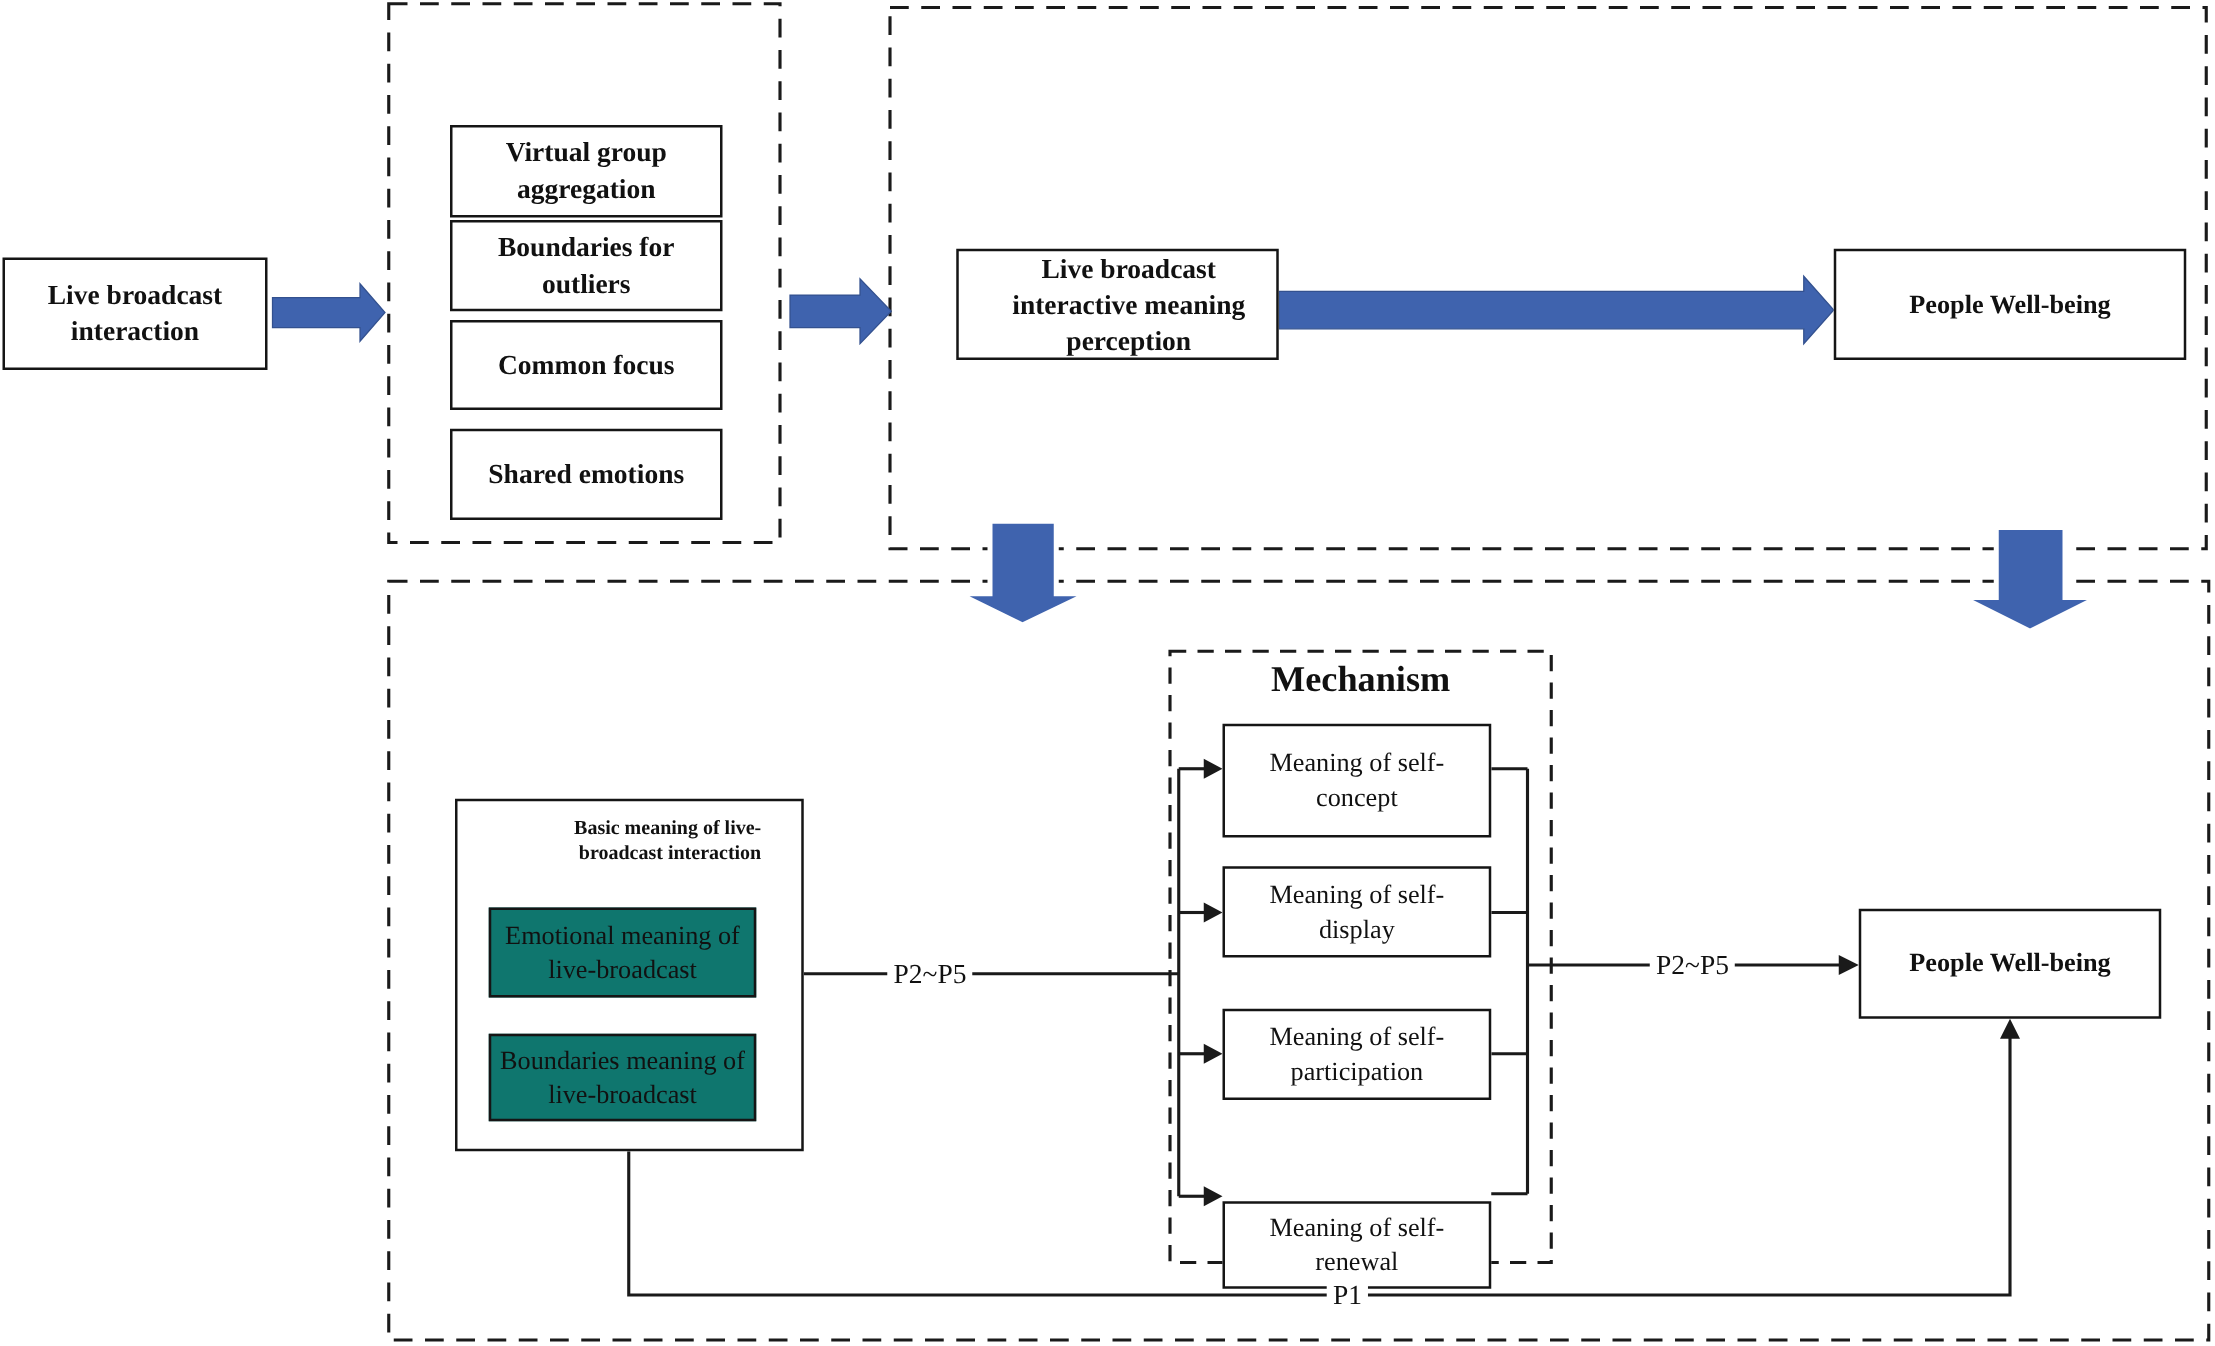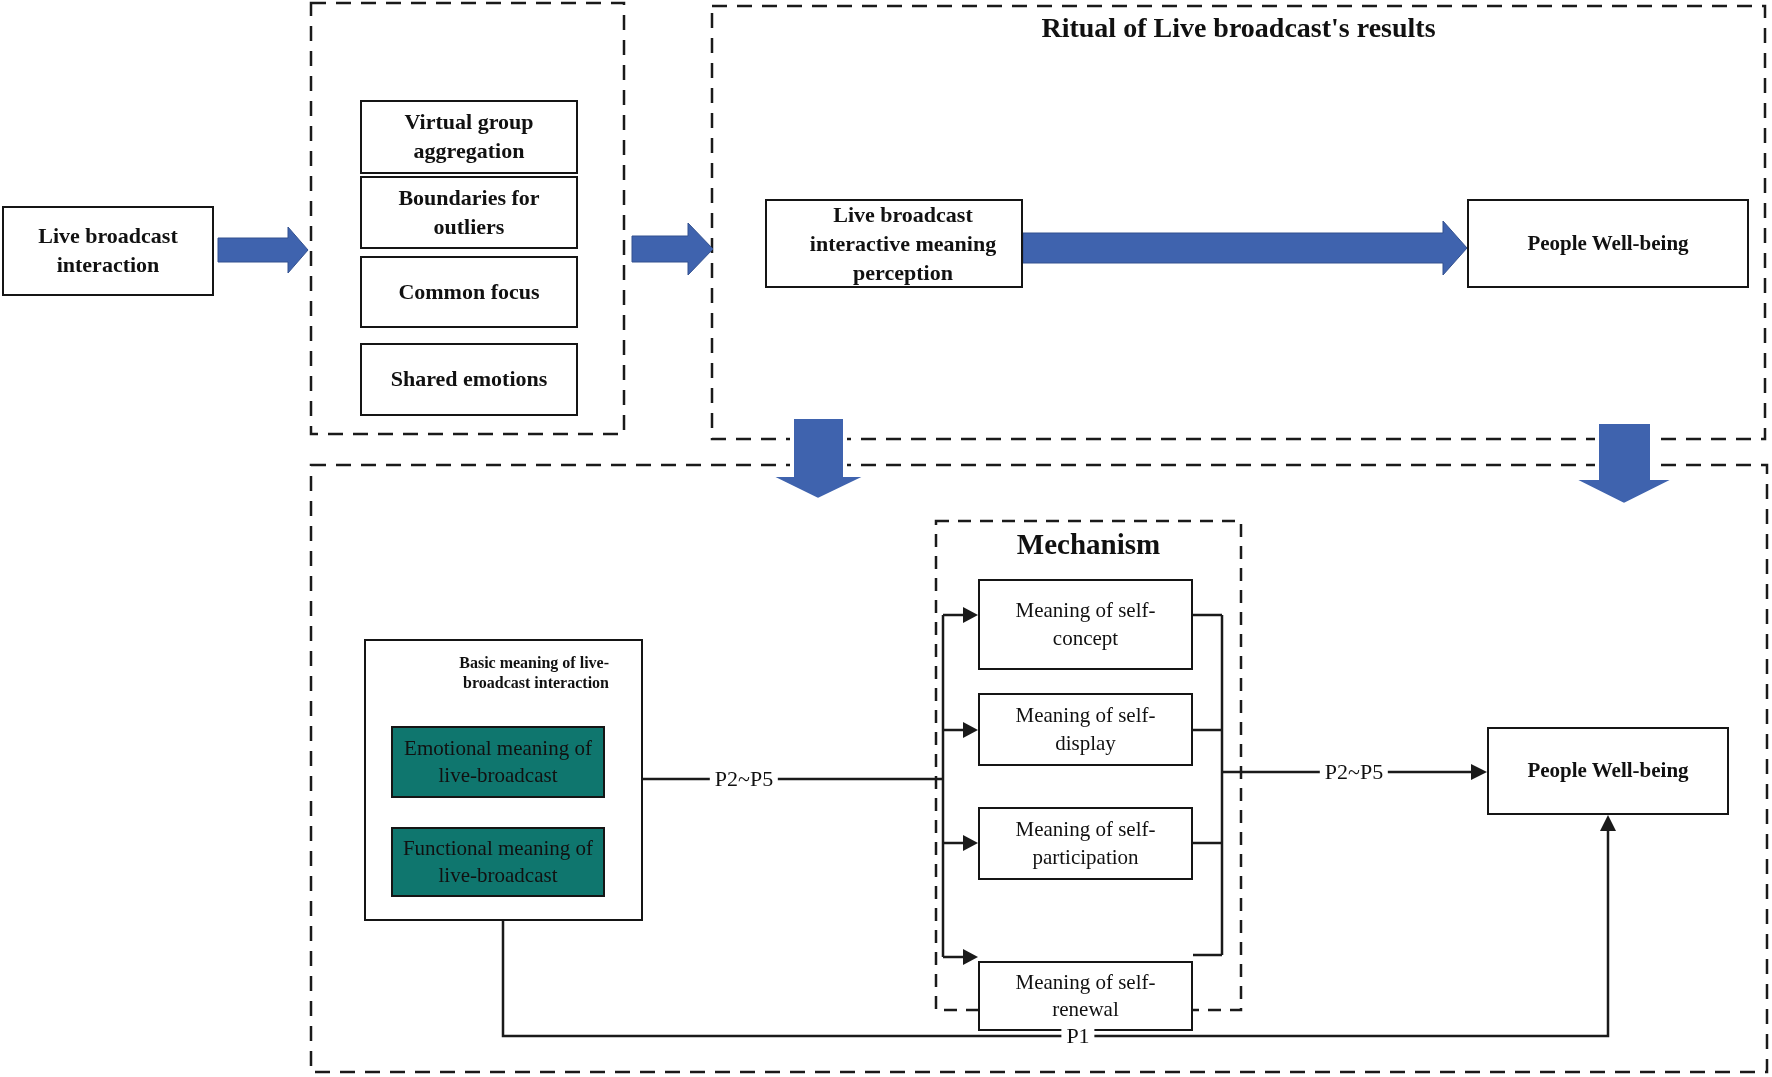--- a/index.html
+++ b/index.html
@@ -105,31 +105,30 @@
   </svg>
 
   <div class="box bold live-box">Live broadcast interaction</div>
 
 
   <div class="box fmt-item fmt-i1">Virtual group aggregation</div>
   <div class="box fmt-item fmt-i2">Boundaries for outliers</div>
   <div class="box fmt-item fmt-i3">Common focus</div>
   <div class="box fmt-item fmt-i4">Shared emotions</div>
 
-  <div class="title res-title">Ritual of Live broadcast's results</div>
 
   <div class="box bold imp-box">Live broadcast interactive meaning perception</div>
 
   <div class="box bold pw-top">People Well-being</div>
 
   <div class="box basic-outer">
     <div class="basic-title">Basic meaning of live-broadcast interaction</div>
   </div>
   <div class="sub-box emotional">Emotional meaning of live-broadcast</div>
-  <div class="sub-box functional">Functional meaning of live-broadcast</div>
+  <div class="sub-box functional">Boundaries meaning of live-broadcast</div>
 
   <div class="title mech-title">Mechanism</div>
 
   <div class="box mech-item m1">Meaning of self-concept</div>
   <div class="box mech-item m2">Meaning of self-display</div>
   <div class="box mech-item m3">Meaning of self-participation</div>
   <div class="box mech-item m4">Meaning of self- renewal</div>
 
   <div class="box bold pw-bottom">People Well-being</div>
 

